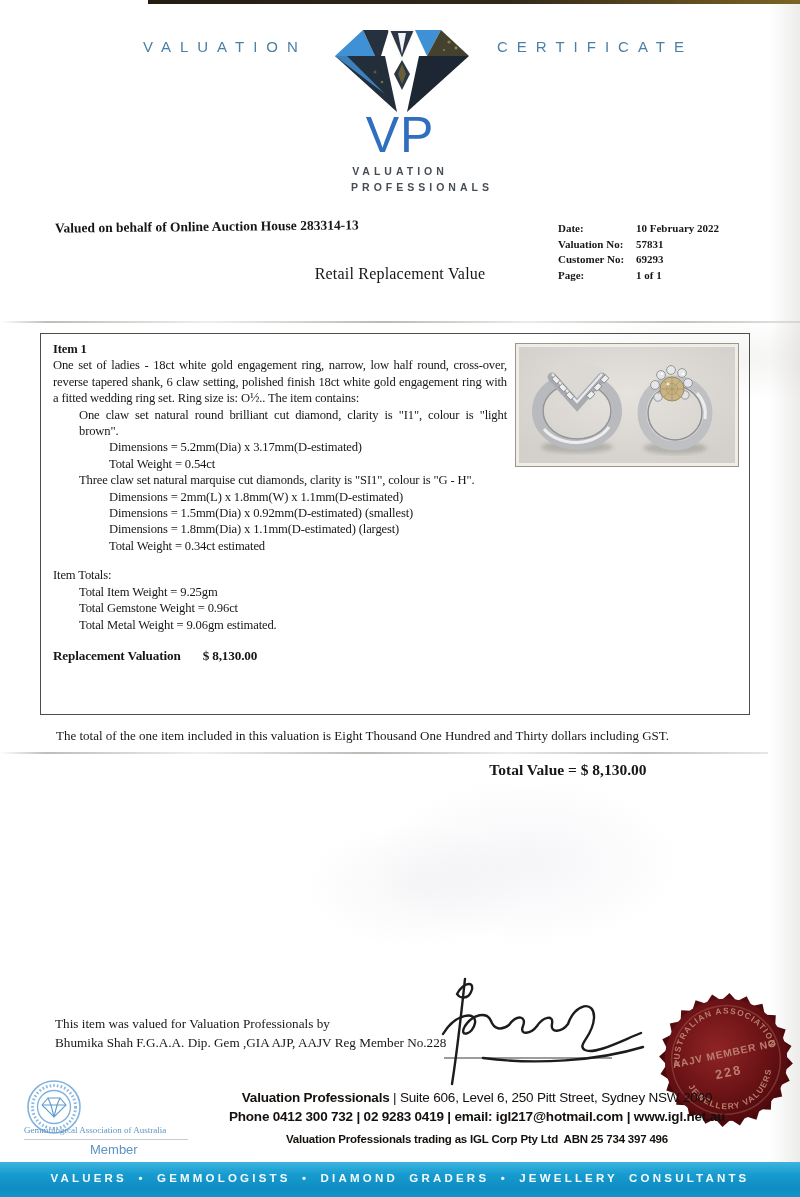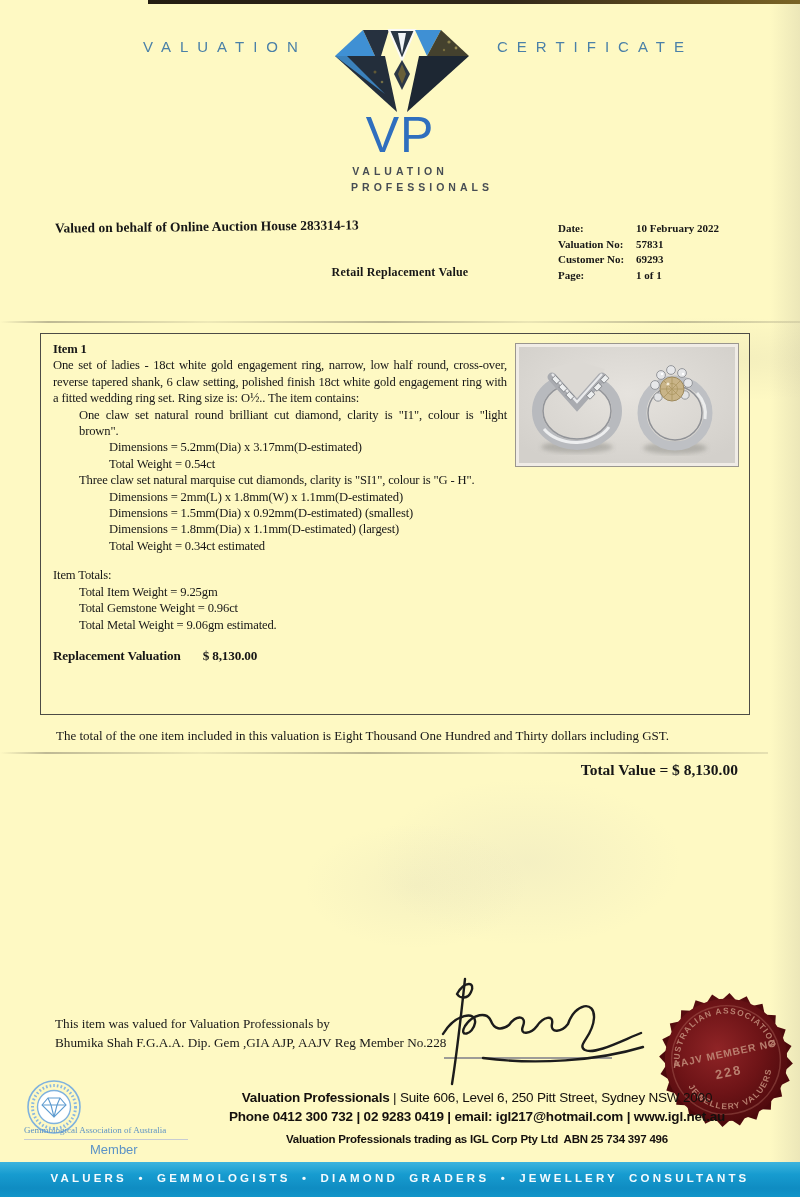--- a/index.html
+++ b/index.html
@@ -1,17 +1,17 @@
 <!DOCTYPE html>
 <html><head>
 <meta charset="utf-8">
 <style>
   html,body{margin:0;padding:0;background:#e9e7e3;}
   .page{position:relative;width:800px;height:1197px;margin:0 auto;overflow:hidden;
-        background:#fef9c3;font-family:"Liberation Serif",serif;color:#171717;}
+        background:#ffffff;font-family:"Liberation Serif",serif;color:#171717;}
   .page::before{content:"";position:absolute;inset:0;pointer-events:none;
         background:
          radial-gradient(220px 120px at 66% 72%, rgba(160,160,190,.10), rgba(0,0,0,0) 70%),
          radial-gradient(160px 90px at 52% 74%, rgba(150,150,170,.08), rgba(0,0,0,0) 70%),
          radial-gradient(300px 60px at 90% 30%, rgba(150,145,135,.10), rgba(0,0,0,0) 70%),
          linear-gradient(270deg, rgba(140,135,128,.16), rgba(140,135,128,0) 30px);}
   .topstrip{position:absolute;left:148px;top:0;width:652px;height:4px;
         background:linear-gradient(90deg,#241d12,#32281a 55%,#64501f 85%,#7a6426);}
   
   .hdr-word{position:absolute;top:38px;font-family:"Liberation Sans",sans-serif;
@@ -25,21 +25,21 @@
         font-family:"Liberation Sans",sans-serif;font-weight:700;font-size:10.5px;
         letter-spacing:4px;color:#474d54;}
   .logo-sub1{top:165px;} .logo-sub2{top:181px;padding-left:44px;}
   
   .valued-for{position:absolute;left:55px;top:219px;font-weight:700;font-size:13.5px;
         transform:rotate(-.6deg);}
   .meta-table{position:absolute;left:558px;top:221px;font-size:11px;font-weight:700;line-height:15.5px;}
   .meta-row{display:flex;}
   .meta-label{width:78px;}
   .doc-title{position:absolute;left:0;right:0;top:265px;text-align:center;
-        font-size:12px;font-weight:700;letter-spacing:.2px;}
+        font-size:16px;font-weight:400;letter-spacing:.2px;}
   .crease{position:absolute;height:2px;
         background:linear-gradient(90deg,rgba(95,90,78,0),rgba(95,90,78,.40) 6%,rgba(95,90,78,.10) 26%,
         rgba(95,90,78,.42) 48%,rgba(95,90,78,.12) 66%,rgba(95,90,78,.38) 84%,rgba(95,90,78,.15));}
   .crease1{left:0;top:321px;width:100%;}
   .crease2{left:0;top:752px;width:96%;}
   
   .item-box{position:absolute;left:40px;top:333px;width:710px;height:382px;
         border:1px solid #4d4c46;box-sizing:border-box;padding:7px 10px 0 12px;
         font-size:12.6px;line-height:16.4px;letter-spacing:-.15px;overflow:hidden;}
   .photo-frame{float:right;width:224px;height:124px;margin:2px 0 8px 8px;
@@ -47,21 +47,21 @@
   .photo-inner{width:100%;height:100%;background:radial-gradient(140px 80px at 50% 40%,#e6e3de,#d3d0cb);}
   .item-heading{font-weight:700;}
   .intro{margin:0;text-align:justify;}
   .comp-desc{margin:0 0 0 26px;text-align:justify;}
   .detail{margin-left:56px;}
   .totals-heading{margin-top:13px;}
   .replacement{margin-top:15px;font-weight:700;font-size:13.2px;}
   .replacement .val{margin-left:22px;}
   
   .summary-sentence{position:absolute;left:56px;top:728px;font-size:13px;width:700px;}
-  .total-value{position:absolute;left:398px;top:761px;width:340px;text-align:right;
+  .total-value{position:absolute;left:398px;top:761px;width:340px;text-align:center;
         font-size:15.5px;font-weight:700;}
   
   .sig-text{position:absolute;left:55px;font-size:13.2px;}
   .sig-line1{top:1016px;} .sig-line2{top:1035px;}
   .sig-svg{position:absolute;left:425px;top:976px;}
   .sig-underline{position:absolute;left:444px;top:1057px;width:168px;height:2px;background:#9d9c97;}
   .seal{position:absolute;left:652px;top:986px;transform:rotate(-12deg);}
   
   .gaa-badge{position:absolute;left:26px;top:1079px;}
   .gaa-acronym{position:absolute;left:84px;top:1072px;font-family:"Liberation Serif",serif;

